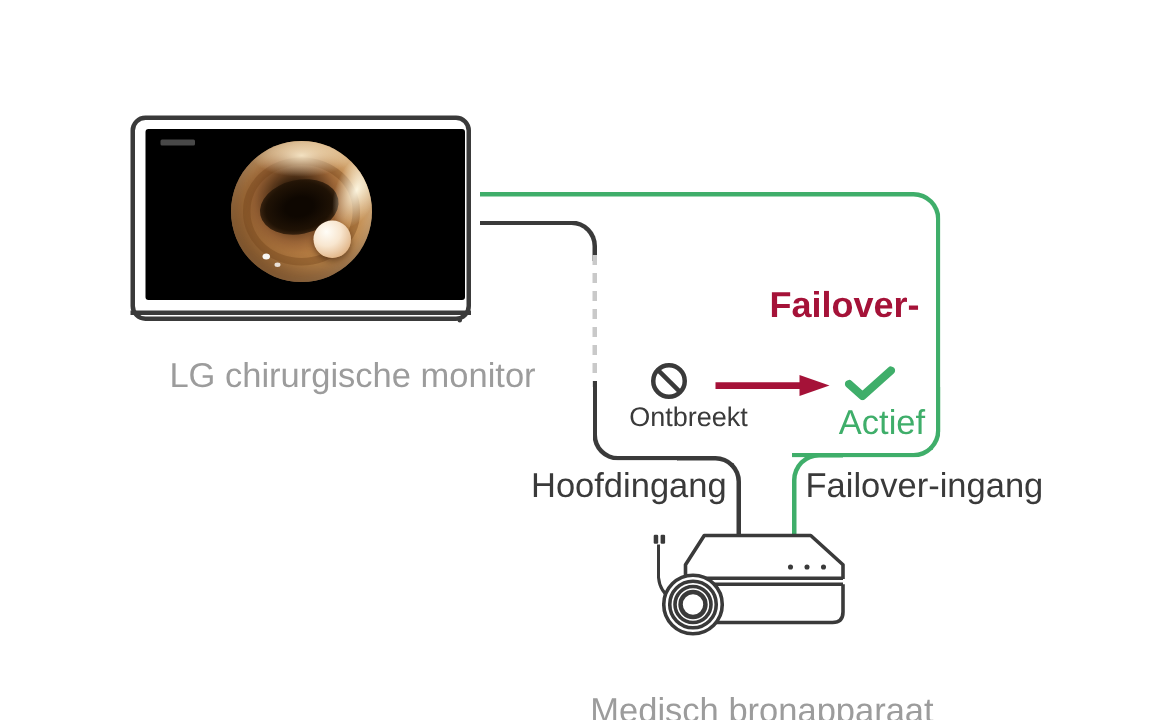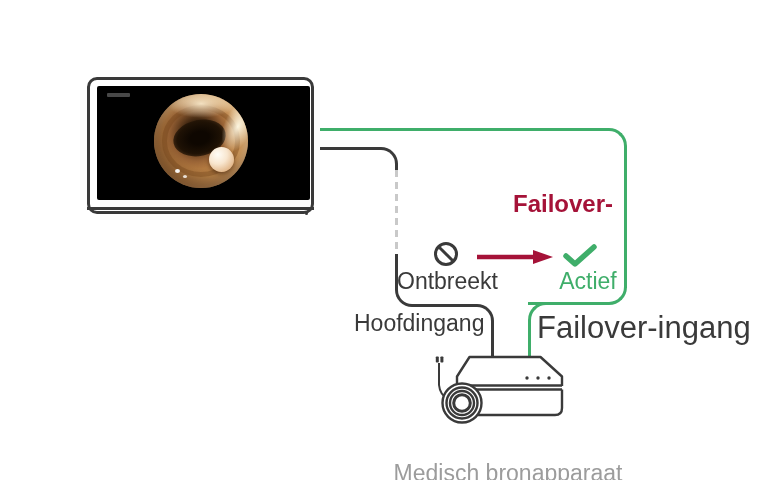--- a/index.html
+++ b/index.html
@@ -68,26 +68,26 @@
     box-shadow:0 2px 4px rgba(40,15,5,.5);}
   .endo .glint1{left:22%;top:80%;width:5px;height:4px;border-radius:50%;background:rgba(255,255,255,.95);}
   .endo .glint2{left:31%;top:86%;width:4px;height:3px;border-radius:50%;background:rgba(255,255,255,.8);}
 
   
   .lbl{white-space:nowrap;z-index:3;}
   .monitor-label{left:95px;top:237px;width:280px;text-align:center;
       font-size:23px;color:var(--label-gray);}
   .switch-title{left:402px;top:194px;width:222px;text-align:center;
       font-size:24px;line-height:19px;font-weight:bold;color:var(--crimson);}
-  .state-missing{left:397px;top:268px;width:124px;
-      font-size:23px;color:var(--dark);}
+  .state-missing{left:397px;top:268px;width:124px;text-align:center;
+      font-size:18px;color:var(--dark);}
   .state-active{left:526px;top:268px;width:124px;text-align:center;
       font-size:23px;color:var(--green);}
   .main-input-label{left:354px;top:310px;font-size:23px;color:var(--dark);}
-  .failover-input-label{left:537px;top:310px;font-size:31px;color:var(--dark);}
+  .failover-input-label{left:537px;top:310px;font-size:23px;color:var(--dark);}
   .source-label{left:388px;top:460px;width:240px;text-align:center;
       font-size:23px;color:var(--label-gray);}
 
   
   .icon-no-entry{left:433px;top:241px;width:26px;height:26px;z-index:3;}
   .icon-arrow{left:476px;top:249px;width:78px;height:16px;z-index:3;}
   .icon-check{left:563px;top:244px;width:34px;height:23px;z-index:3;}
 
   
   .device{left:425px;top:350px;width:150px;height:78px;z-index:2;}
@@ -115,20 +115,21 @@
         <div class="glow-right"></div>
         <div class="polyp"></div>
         <div class="glint1"></div>
         <div class="glint2"></div>
       </div>
     </div>
     <div class="bezel-line"></div>
     <div class="power-dot"></div>
   </div>
 
+  <div class="lbl monitor-label">LG chirurgische monitor</div>
 
   <div class="lbl switch-title">
     <span>Failover-</span>
       <br>
   </div>
 
   <svg class="icon-no-entry" viewBox="0 0 26 26">
     <circle cx="13" cy="13" r="10.5" fill="none" stroke="#3A3A3A" stroke-width="3"></circle>
     <line x1="6.2" y1="6.2" x2="19.8" y2="19.8" stroke="#3A3A3A" stroke-width="3"></line>
   </svg>

